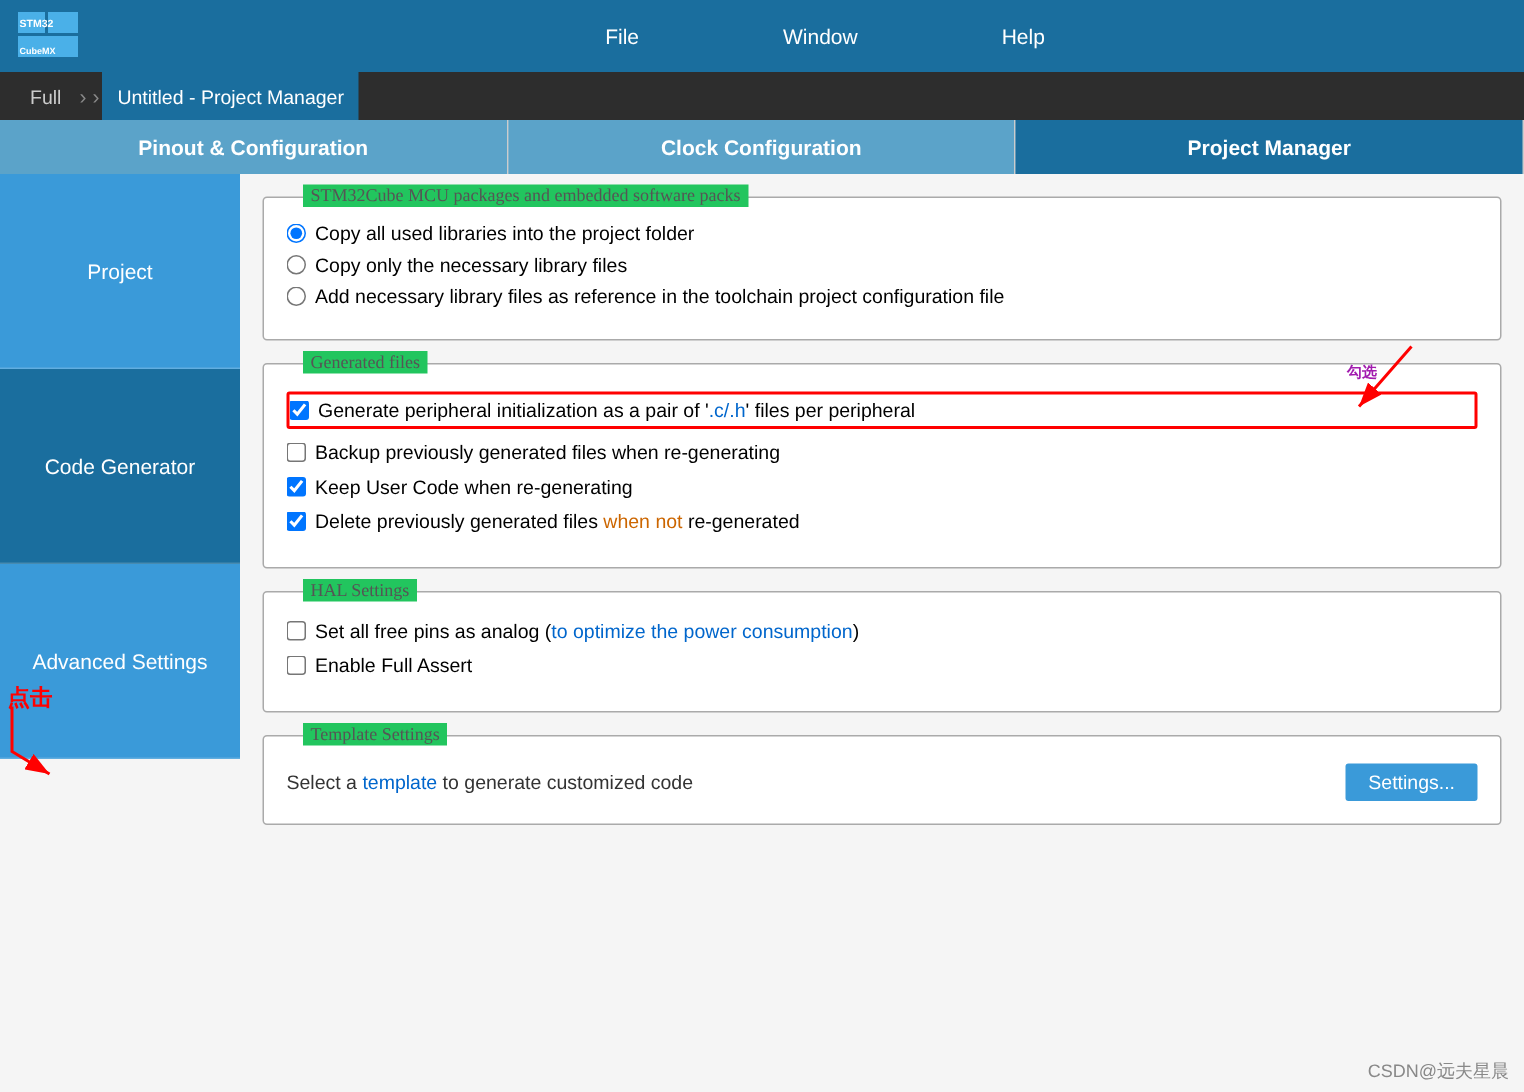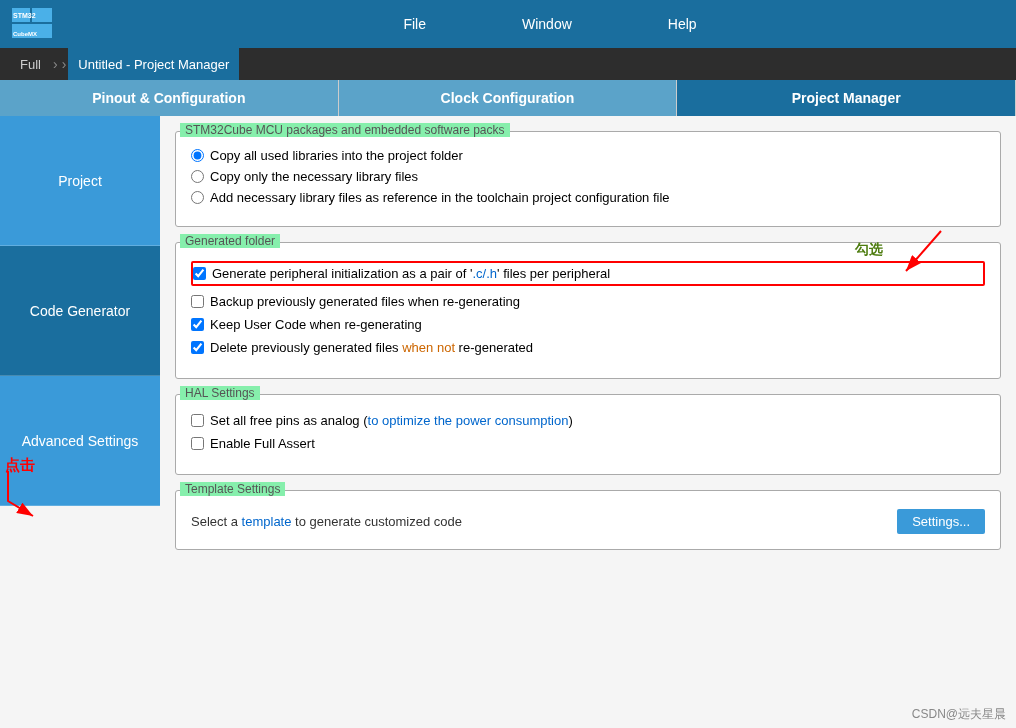--- a/index.html
+++ b/index.html
@@ -128,25 +128,26 @@
       border: 1px solid #aaa;
       border-radius: 3px;
       margin-bottom: 15px;
       padding: 10px 15px 15px;
       background: white;
       position: relative;
     }
     .section-title {
       position: absolute;
       top: -9px;
-      left: 4px;
-      background: #86efac;
+      left: 26px;
+      background: #22c55e;
       padding: 0 5px;
       font-size: 12px;
       color: #555;
+      font-family: Liberation Serif, serif;
     }
 
     
     .radio-group { margin-top: 5px; }
     .radio-item {
       display: flex;
       align-items: center;
       gap: 6px;
       margin: 6px 0;
       font-size: 13px;
@@ -295,21 +296,21 @@
             <label>Copy only the necessary library files</label>
           </div>
           <div class="radio-item">
             <input type="radio" name="mcu_option" style="">
             <label>Add necessary library files as reference in the toolchain project configuration file</label>
           </div>
         </div>
       </div>
 
       <div class="section-group" style="position:relative;">
-        <span class="section-title">Generated folder</span>
+        <span class="section-title">Generated files</span>
 
         <div class="checkbox-item annotated-checkbox">
           <input type="checkbox" checked="" style="">
           <label>
             Generate peripheral initialization as a pair of '<span class="highlight-blue">.c/.h</span>' files per peripheral
           </label>
         </div>
 
         <div class="checkbox-item">
           <input type="checkbox" style="">
@@ -346,21 +347,21 @@
         <div class="template-row">
           <span class="template-text">
             Select a <span class="highlight-blue">template</span> to generate customized code
           </span>
           <button class="settings-btn">Settings...</button>
         </div>
       </div>
 
     </div>
 
-    <div style="position:absolute; right:133px; top:125px; color:#4d7c0f; font-size:14px; font-weight:bold; pointer-events:none; z-index:10;">勾选</div>
+    <div style="position:absolute; right:98px; top:125px; color:#a21caf; font-size:10px; font-weight:bold; pointer-events:none; z-index:10;">勾选</div>
 
     <svg style="position:absolute; right:60px; top:100px; width:80px; height:80px; pointer-events:none; z-index:10;" viewBox="0 0 80 80">
       <defs>
         <marker id="arrowhead" markerWidth="8" markerHeight="6" refX="8" refY="3" orient="auto">
           <polygon points="0 0, 8 3, 0 6" fill="red"></polygon>
         </marker>
       </defs>
       <path d="M 65 15 L 30 55" stroke="red" stroke-width="2" fill="none" marker-end="url(#arrowhead)"></path>
     </svg>
 

